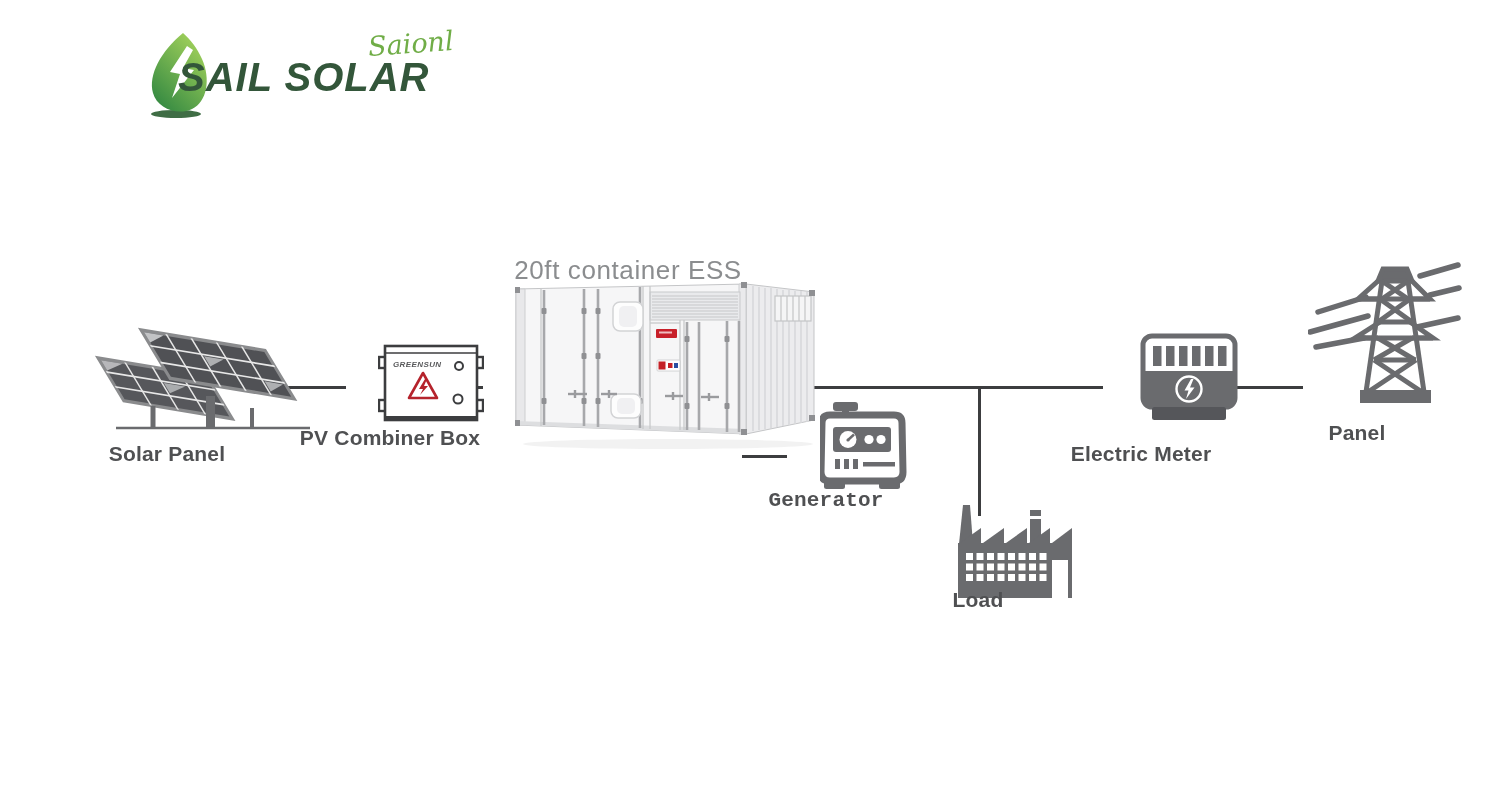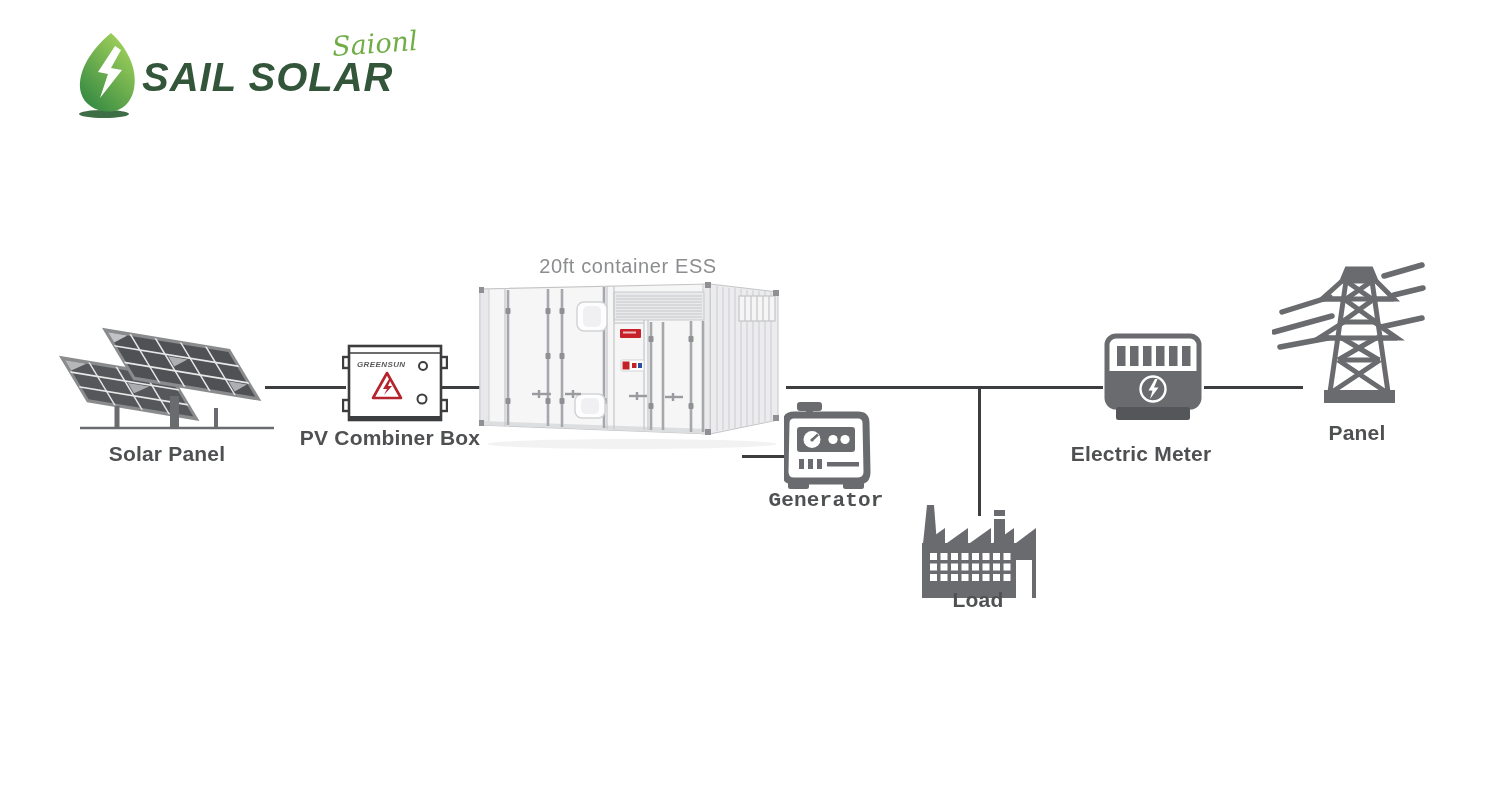--- a/index.html
+++ b/index.html
@@ -1,27 +1,27 @@
 <!DOCTYPE html>
 <html><head>
 <meta charset="utf-8">
 <style>
   html,body{margin:0;padding:0;}
   body{width:1500px;height:800px;position:relative;background:#ffffff;overflow:hidden;
        font-family:"Liberation Sans",sans-serif;}
-  .abs{position:absolute;}
+  .abs{position:absolute;margin-left:36px;}
   
   .line{position:absolute;background:#3c3d3f;}
   .h-line{height:3px;}
   .v-line{width:3px;}
   
   .node-label{position:absolute;transform:translateX(-50%);white-space:nowrap;
               font-weight:bold;font-size:21px;color:#4f5052;letter-spacing:.2px;}
   .diagram-title{position:absolute;transform:translateX(-50%);white-space:nowrap;
-              font-size:20px;color:#8b8d8f;letter-spacing:.6px;font-weight:normal;}
+              font-size:26px;color:#8b8d8f;letter-spacing:.6px;font-weight:normal;}
   
   .brand-text{position:absolute;left:142px;top:55px;font-size:40px;font-weight:bold;
               font-style:italic;color:#33563a;letter-spacing:1px;}
   .script-text{position:absolute;left:332px;top:28px;font-size:27px;font-style:italic;
               font-family:"DejaVu Serif",serif;color:#70ad47;transform:rotate(-4deg);}
   svg{display:block;}
 </style>
 </head>
 <body>
 

